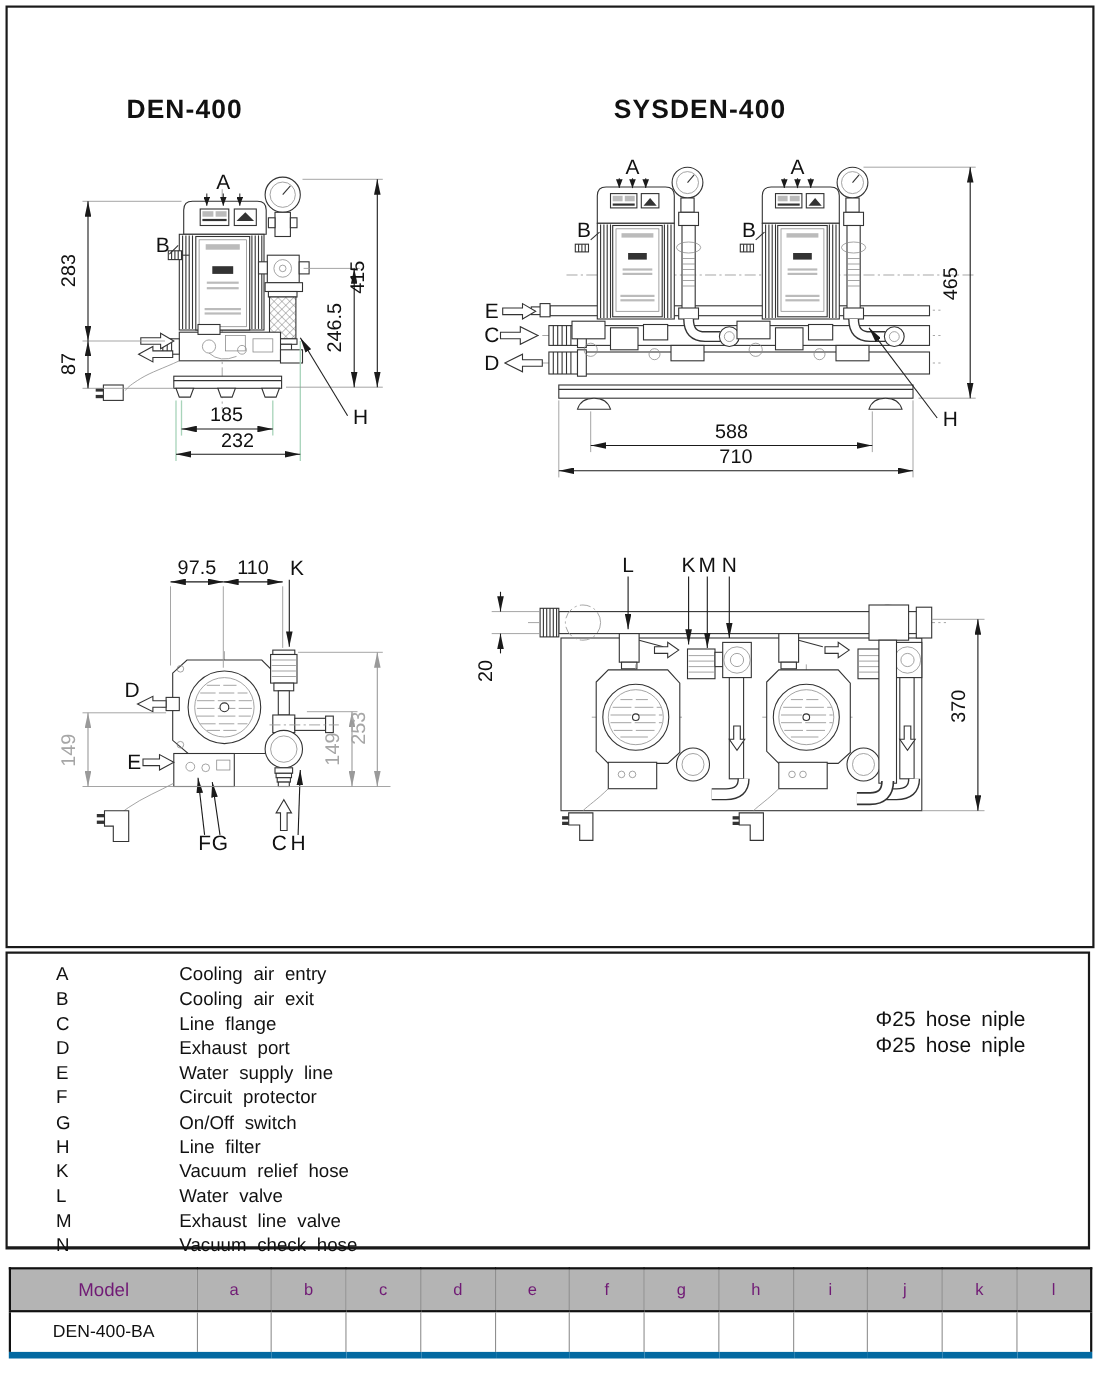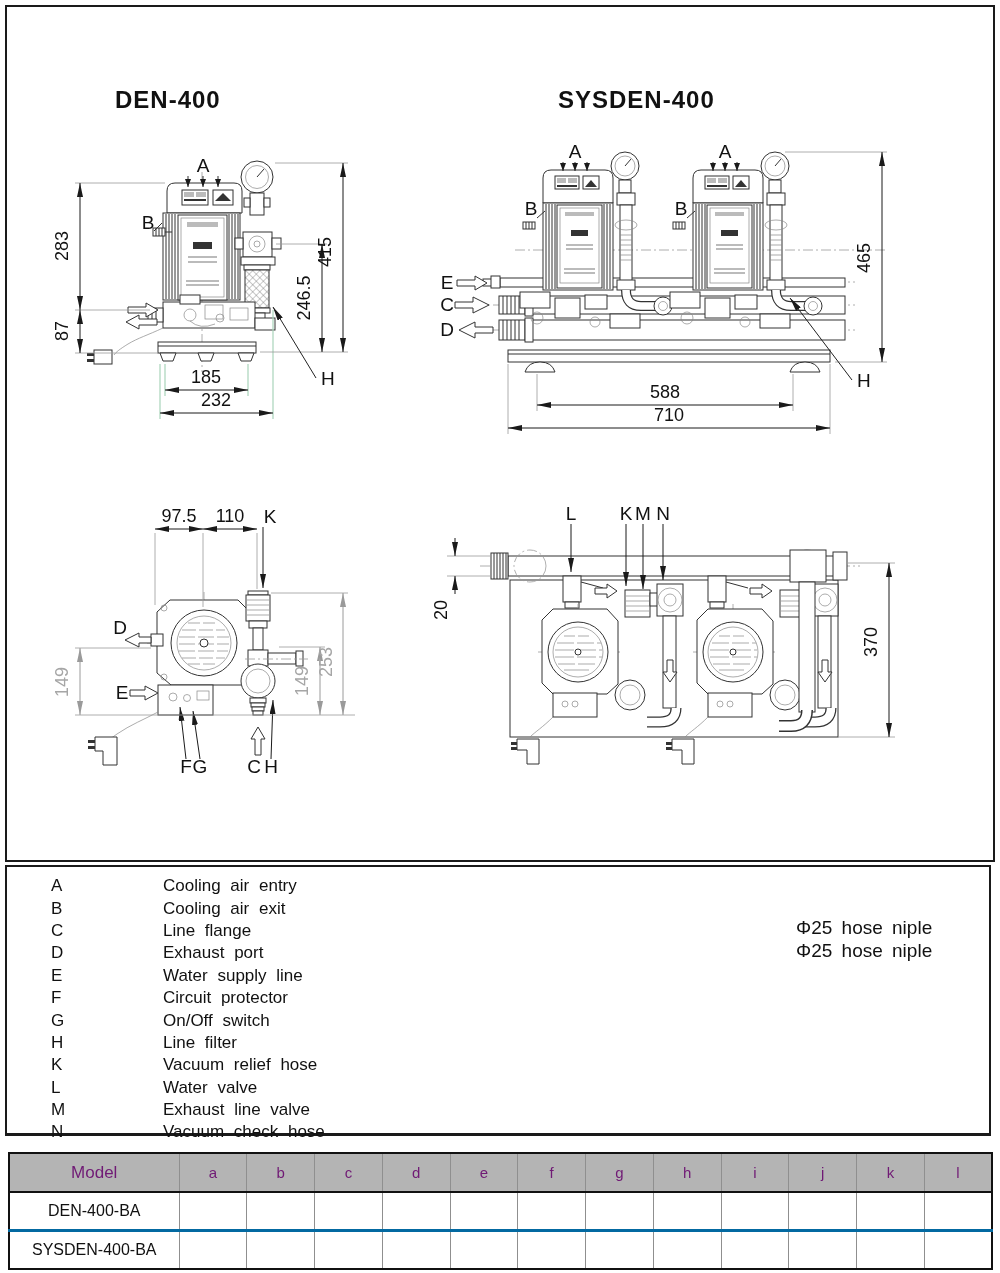--- a/index.html
+++ b/index.html
@@ -33,21 +33,21 @@
   .legend-row{display:flex;height:22.4px;align-items:center;font-size:17px;}
   .legend-row .lk{margin-left:44px;width:112px;}
   .legend-row .lv{word-spacing:5px;text-align:center;}
   .note{position:absolute;font-size:19px;word-spacing:4px;}
   
   #model-table{position:absolute;left:8px;top:1152px;width:985px;border-collapse:collapse;table-layout:fixed;border:2px solid #111;}
   #model-table th,#model-table td{border-left:1px solid #8f8f8f;text-align:center;padding:0;}
   #model-table thead th{background:#b4b4b4;height:37px;font-weight:normal;font-size:15px;color:#701a75;border-bottom:2px solid #111;}
   #model-table thead th.model-h{font-size:17px;}
   #model-table tbody td{height:36px;background:#fff;font-size:16px;}
-  #model-table tbody tr.r1 td{border-bottom:3px solid #0369a1;}
+  #model-table tbody tr.r1 td{border-bottom:6px solid #0369a1;}
 </style>
 </head>
 <body>
 
 <svg width="0" height="0" style="position:absolute" aria-hidden="true">
   <defs>
     <marker id="mA" viewBox="0 0 14 6" refX="14" refY="3" markerWidth="14" markerHeight="6" orient="auto-start-reverse">
         <path d="M0,0 L14,3 L0,6 Z" fill="#1a1a1a"></path>
       </marker>
     <marker id="mAg" viewBox="0 0 14 6" refX="14" refY="3" markerWidth="14" markerHeight="6" orient="auto-start-reverse">
@@ -721,29 +721,14 @@
         <td></td>
         <td></td>
         <td></td>
         <td></td>
         <td></td>
         <td></td>
         <td></td>
         <td></td>
         <td></td>
     </tr>
-    <tr>
-      <td>SYSDEN-400-BA</td>
-      <td></td>
-        <td></td>
-        <td></td>
-        <td></td>
-        <td></td>
-        <td></td>
-        <td></td>
-        <td></td>
-        <td></td>
-        <td></td>
-        <td></td>
-        <td></td>
-    </tr>
   </tbody>
 </table>
 
 </body></html>

